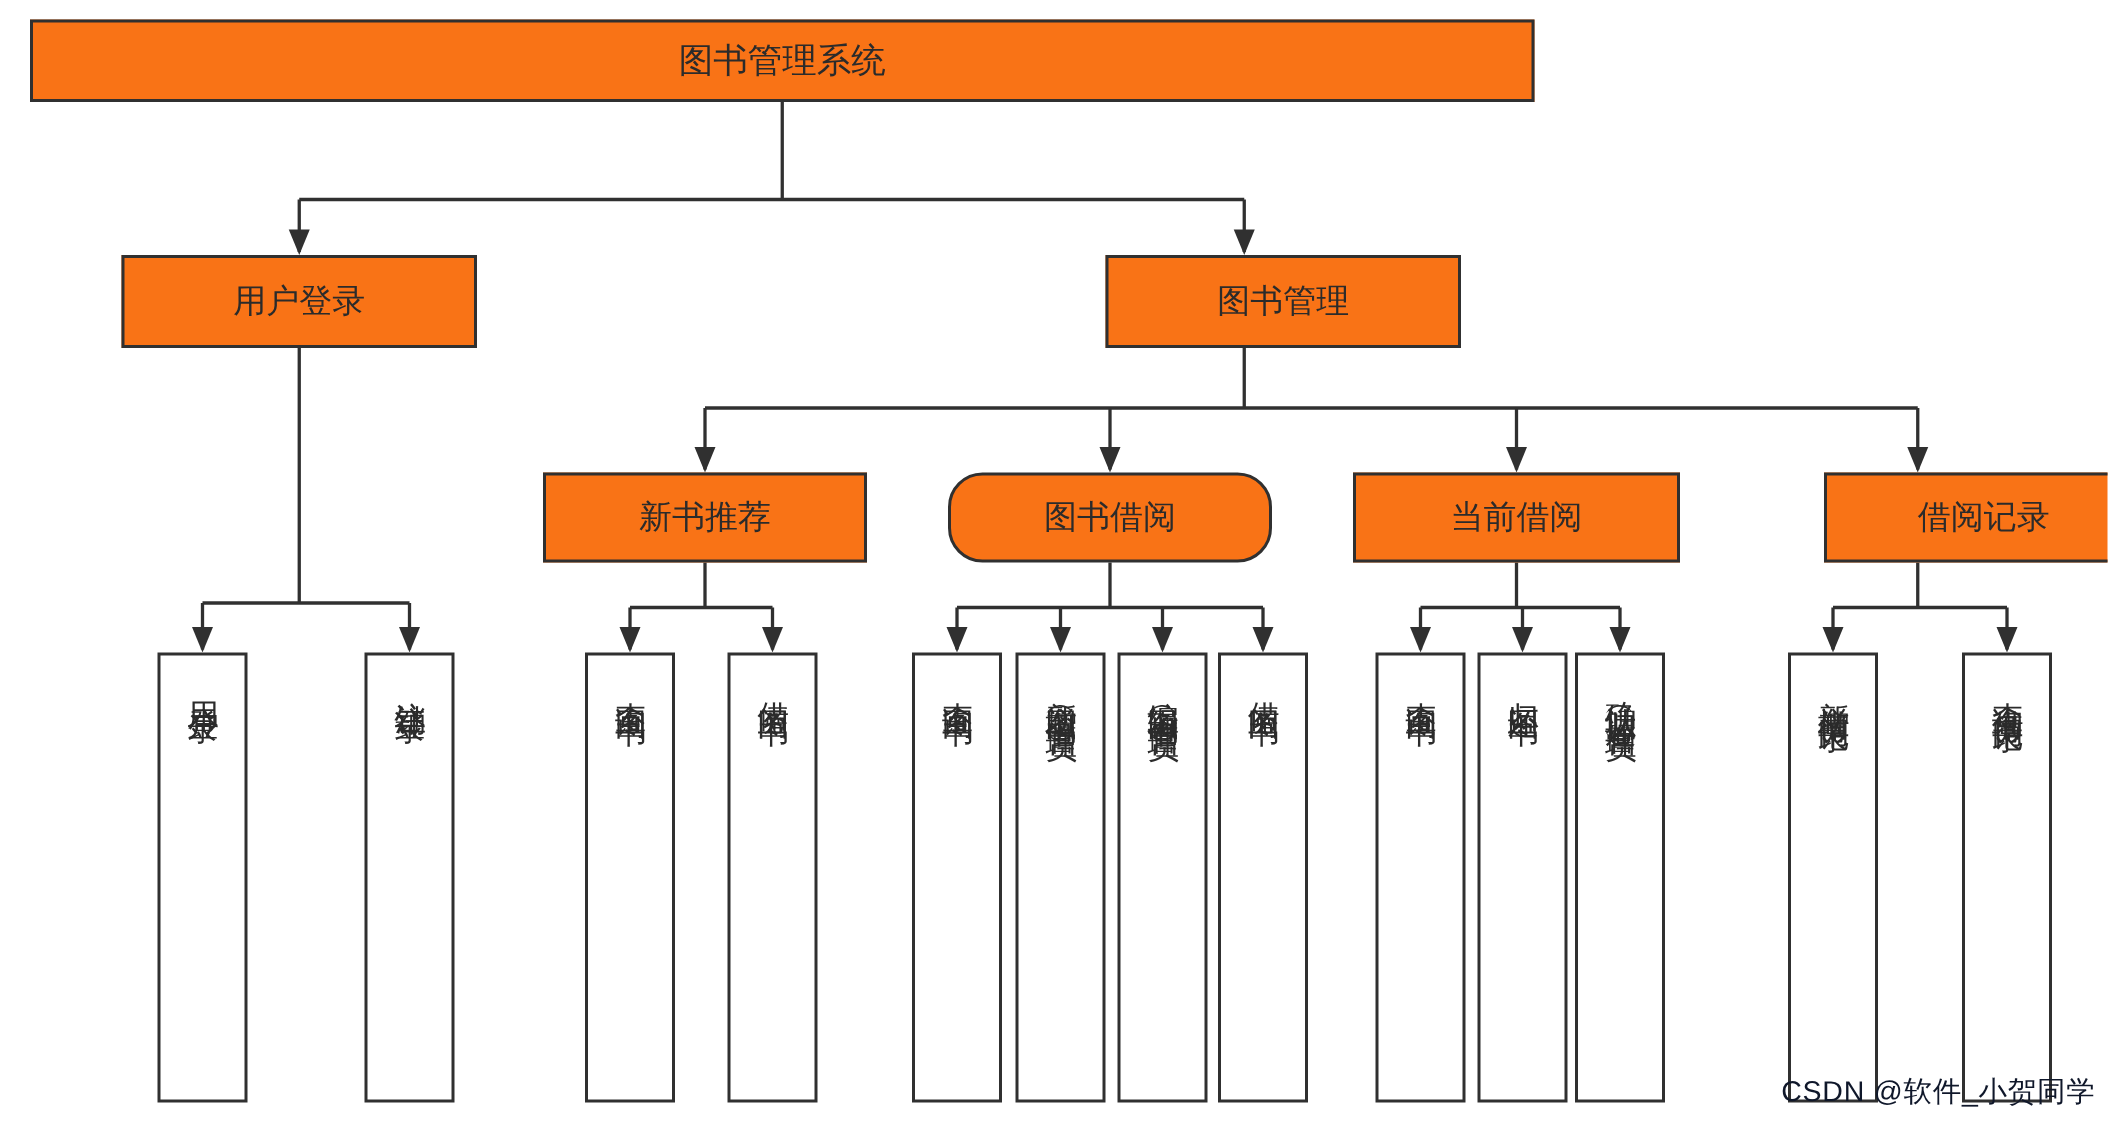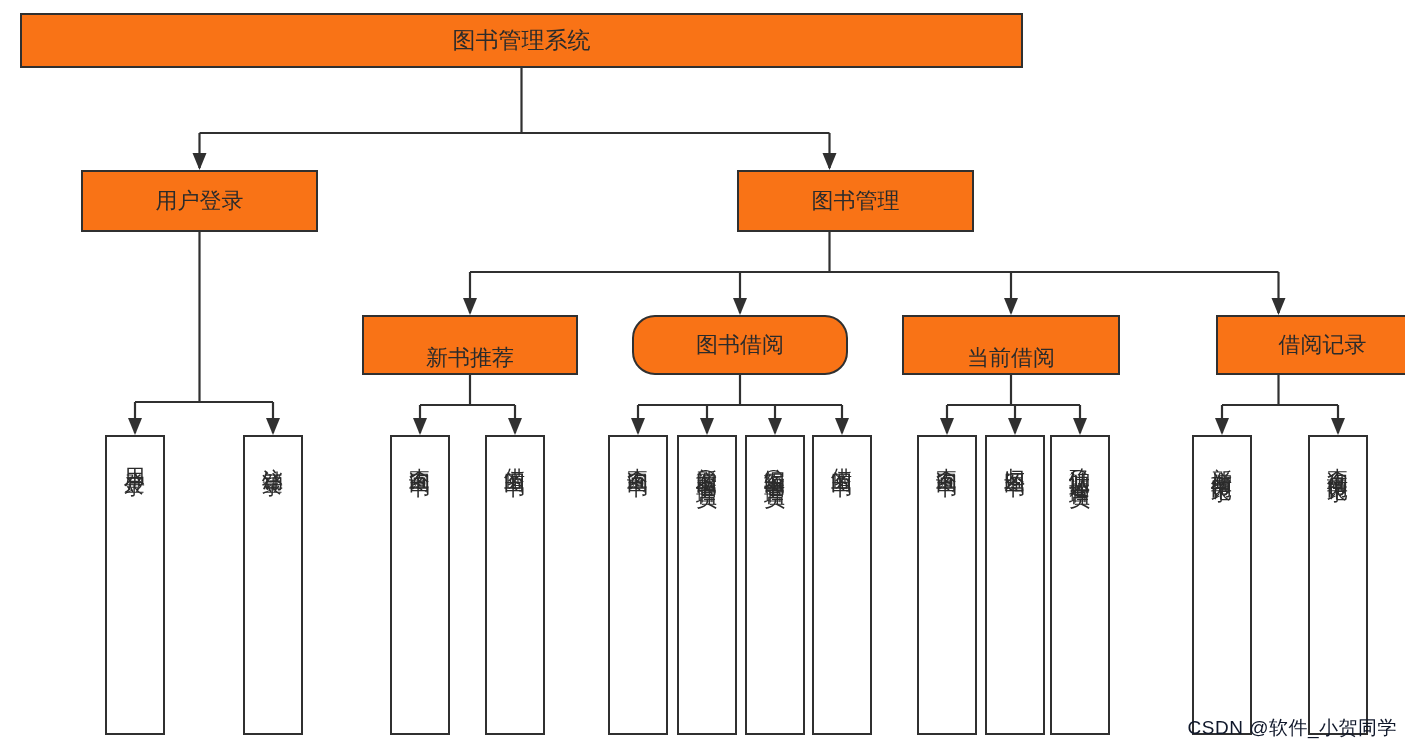--- a/index.html
+++ b/index.html
@@ -127,27 +127,27 @@
 <div id="html-node-layer">
     <div class="hnode root" style="left: 20px; top: 13px; width: 1003px; height: 55px;">
       <span>图书管理系统</span>
     </div>
     <div class="hnode" style="left: 81px; top: 170px; width: 237px; height: 62px;">
       <span>用户登录</span>
     </div>
     <div class="hnode" style="left: 711px; top: 170px; width: 237px; height: 62px; margin-left: 26px;">
       <span>图书管理</span>
     </div>
-    <div class="hnode" style="left: 362px; top: 315px; width: 216px; height: 60px; align-items: flex-end;">
+    <div class="hnode" style="left: 362px; top: 315px; width: 216px; height: 60px;">
       <span>新书推荐</span>
     </div>
     <div class="hnode" style="left: 632px; top: 315px; width: 216px; height: 60px; border-radius: 23px;">
       <span>图书借阅</span>
     </div>
-    <div class="hnode" style="left: 902px; top: 315px; width: 218px; height: 60px; align-items: flex-end;">
+    <div class="hnode" style="left: 902px; top: 315px; width: 218px; height: 60px;">
       <span>当前借阅</span>
     </div>
     <div class="hnode" style="left: 1216px; top: 315px; width: 213px; height: 60px;">
       <span>借阅记录</span>
     </div>
     <div class="vnode" style="left: 105px; top: 435px; width: 60px; height: 300px;">
       <span class="vtext">用户登录</span>
     </div>
     <div class="vnode" style="left: 243px; top: 435px; width: 60px; height: 300px;">
       <span class="vtext">注销登录</span>

